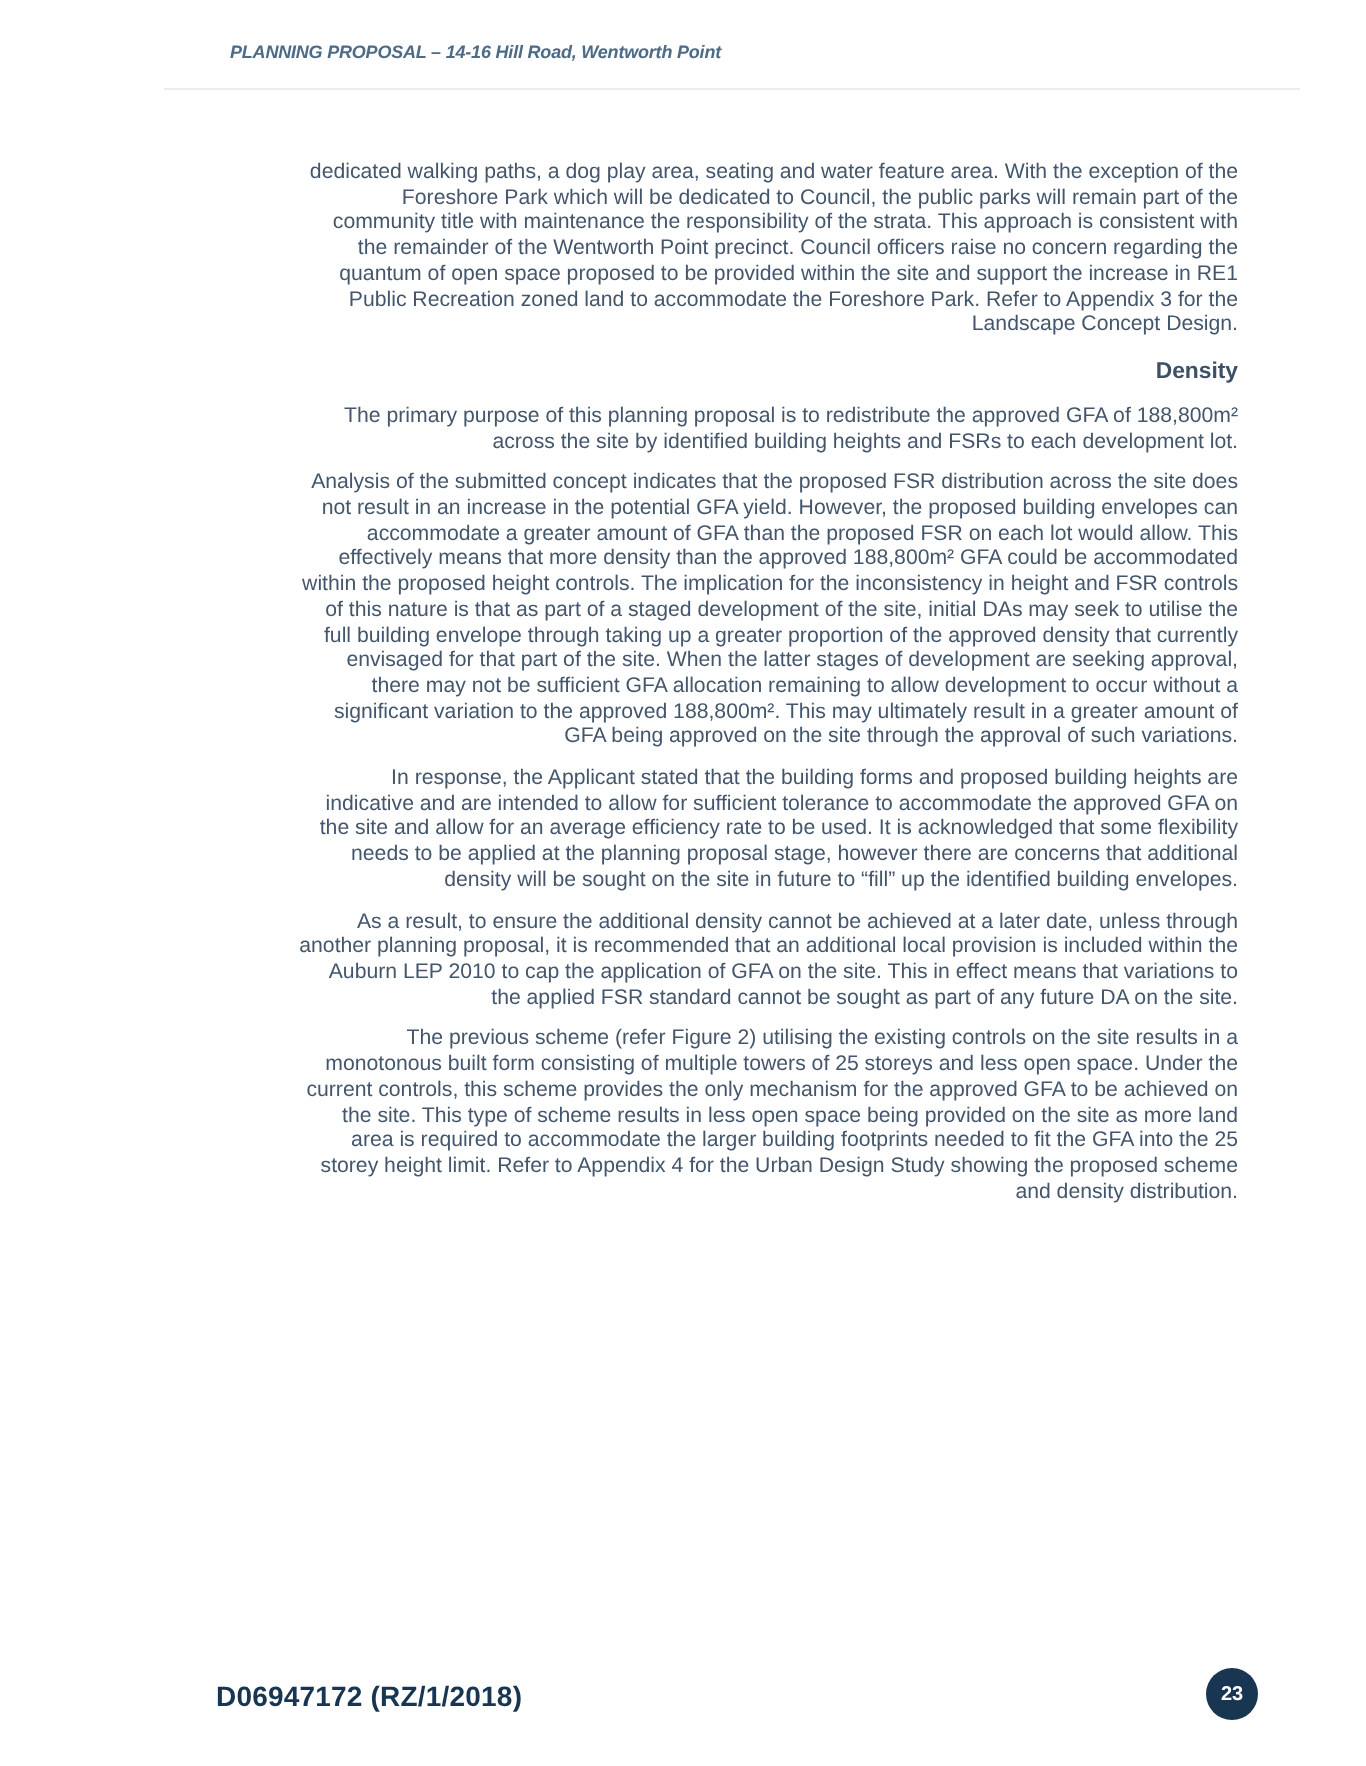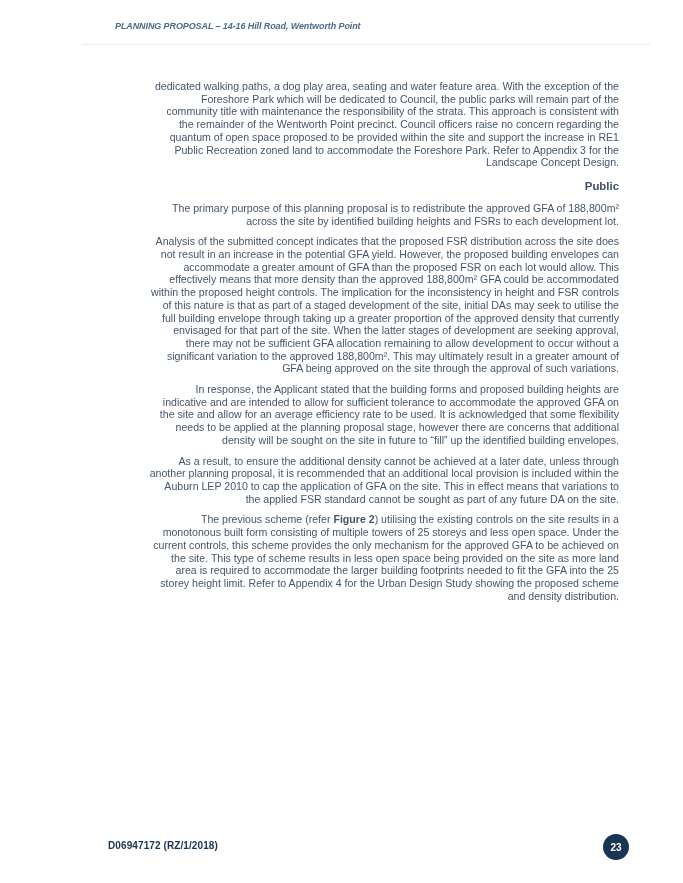--- a/index.html
+++ b/index.html
@@ -50,28 +50,28 @@
     margin: 0 0 8px 0;
   }
   .section-heading {
     font-size: 11.4px;
     line-height: 13px;
     font-weight: bold;
     color: #3d5065;
     margin: 11px 0 9px 4px;
   }
   .bold-inline {
-    font-weight: bold;
+    font-weight: normal;
     margin-top: 32px;
   }
   .footer-ref {
     position: absolute;
     left: 108px;
     top: 840px;
-    font-size: 10px;
+    font-size: 14px;
     font-weight: bold;
     color: #183552;
     letter-spacing: 0.1px;
     white-space: nowrap;
   }
   .page-badge {
     position: absolute;
     left: 603px;
     top: 834px;
     width: 26px;
@@ -90,21 +90,21 @@
 <body>
 
 <div class="page">
 
   <div class="header-title">PLANNING PROPOSAL – 14-16 Hill Road, Wentworth Point</div>
   <div class="header-rule"></div>
 
   <div class="content">
     <p>dedicated walking paths, a dog play area, seating and water feature area. With the exception of the Foreshore Park which will be dedicated to Council, the public parks will remain part of the community title with maintenance the responsibility of the strata. This approach is consistent with the remainder of the Wentworth Point precinct. Council officers raise no concern regarding the quantum of open space proposed to be provided within the site and support the increase in RE1 Public Recreation zoned land to accommodate the Foreshore Park. Refer to Appendix 3 for the Landscape Concept Design.</p>
 
-    <div class="section-heading">Public</div>
+    <div class="section-heading">Density</div>
 
     <p>The primary purpose of this planning proposal is to redistribute the approved GFA of 188,800m² across the site by identified building heights and FSRs to each development lot.</p>
 
     <p>Analysis of the submitted concept indicates that the proposed FSR distribution across the site does not result in an increase in the potential GFA yield. However, the proposed building envelopes can accommodate a greater amount of GFA than the proposed FSR on each lot would allow. This effectively means that more density than the approved 188,800m² GFA could be accommodated within the proposed height controls. The implication for the inconsistency in height and FSR controls of this nature is that as part of a staged development of the site, initial DAs may seek to utilise the full building envelope through taking up a greater proportion of the approved density that currently envisaged for that part of the site. When the latter stages of development are seeking approval, there may not be sufficient GFA allocation remaining to allow development to occur without a significant variation to the approved 188,800m². This may ultimately result in a greater amount of GFA being approved on the site through the approval of such variations.</p>
 
     <p>In response, the Applicant stated that the building forms and proposed building heights are indicative and are intended to allow for sufficient tolerance to accommodate the approved GFA on the site and allow for an average efficiency rate to be used. It is acknowledged that some flexibility needs to be applied at the planning proposal stage, however there are concerns that additional density will be sought on the site in future to “fill” up the identified building envelopes.</p>
 
     <p>As a result, to ensure the additional density cannot be achieved at a later date, unless through another planning proposal, it is recommended that an additional local provision is included within the Auburn LEP 2010 to cap the application of GFA on the site. This in effect means that variations to the applied FSR standard cannot be sought as part of any future DA on the site.</p>
 
     <p>

